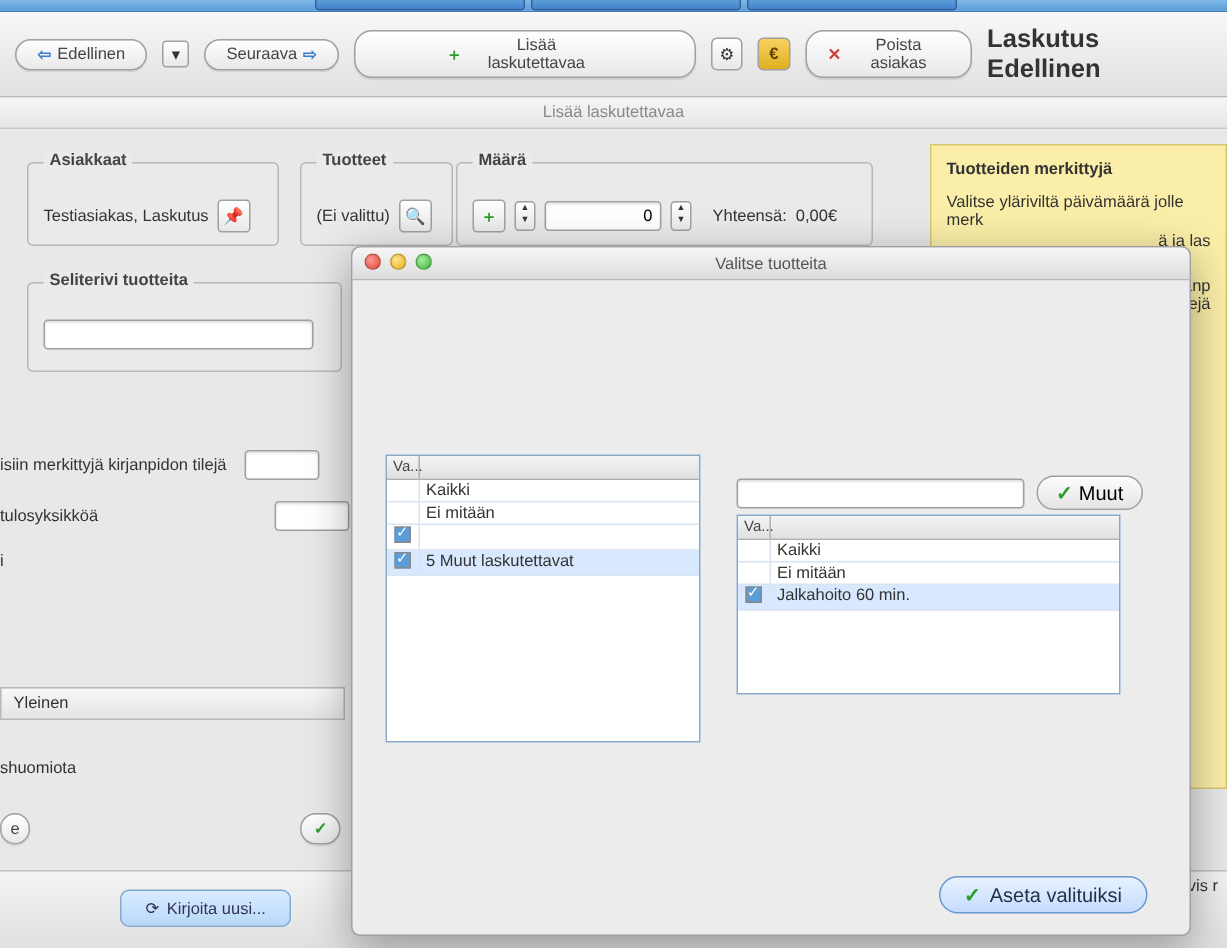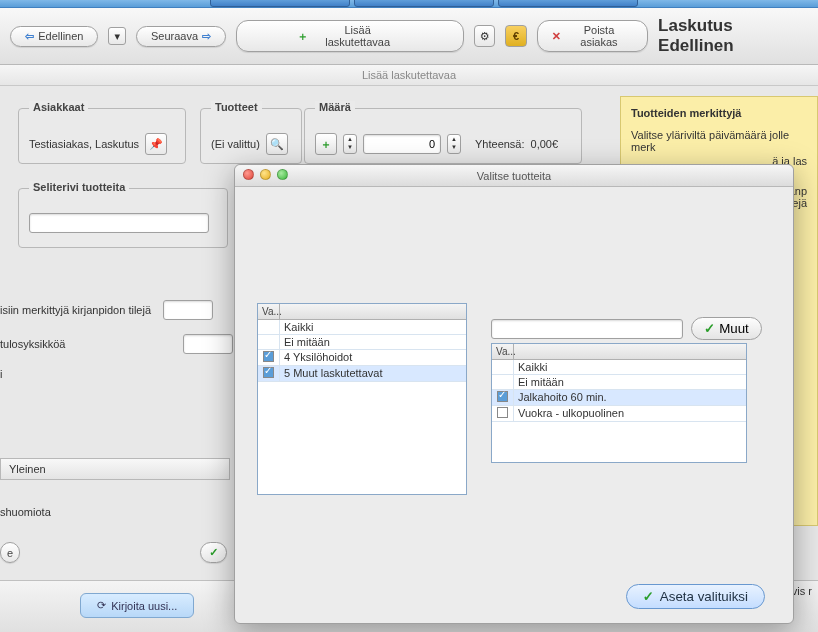--- a/index.html
+++ b/index.html
@@ -427,21 +427,20 @@
           <div class="list-row">
             <div class="cell-chk"></div>
             <div class="cell-name">Kaikki</div>
           </div>
           <div class="list-row">
             <div class="cell-chk"></div>
             <div class="cell-name">Ei mitään</div>
           </div>
           <div class="list-row">
             <div class="cell-chk"><span class="chk on"></span></div>
-            <div class="cell-name">4 Yksilöhoidot</div>
           </div>
           <div class="list-row sel">
             <div class="cell-chk"><span class="chk on"></span></div>
             <div class="cell-name">5 Muut laskutettavat</div>
           </div>
         </div>
     </div>
 
     <div class="search-box">
       <input class="text-input" value="" style="">
@@ -462,24 +461,20 @@
             <div class="cell-name">Kaikki</div>
           </div>
           <div class="list-row">
             <div class="cell-chk"></div>
             <div class="cell-name">Ei mitään</div>
           </div>
           <div class="list-row sel">
             <div class="cell-chk"><span class="chk on"></span></div>
             <div class="cell-name">Jalkahoito 60 min.</div>
           </div>
-          <div class="list-row">
-            <div class="cell-chk"><span class="chk"></span></div>
-            <div class="cell-name">Vuokra - ulkopuolinen</div>
-          </div>
         </div>
     </div>
 
     <button class="aseta-btn">
       <span class="green-check">✓</span>
       <span>Aseta valituiksi</span>
     </button>
   </div>
 </div>
 

